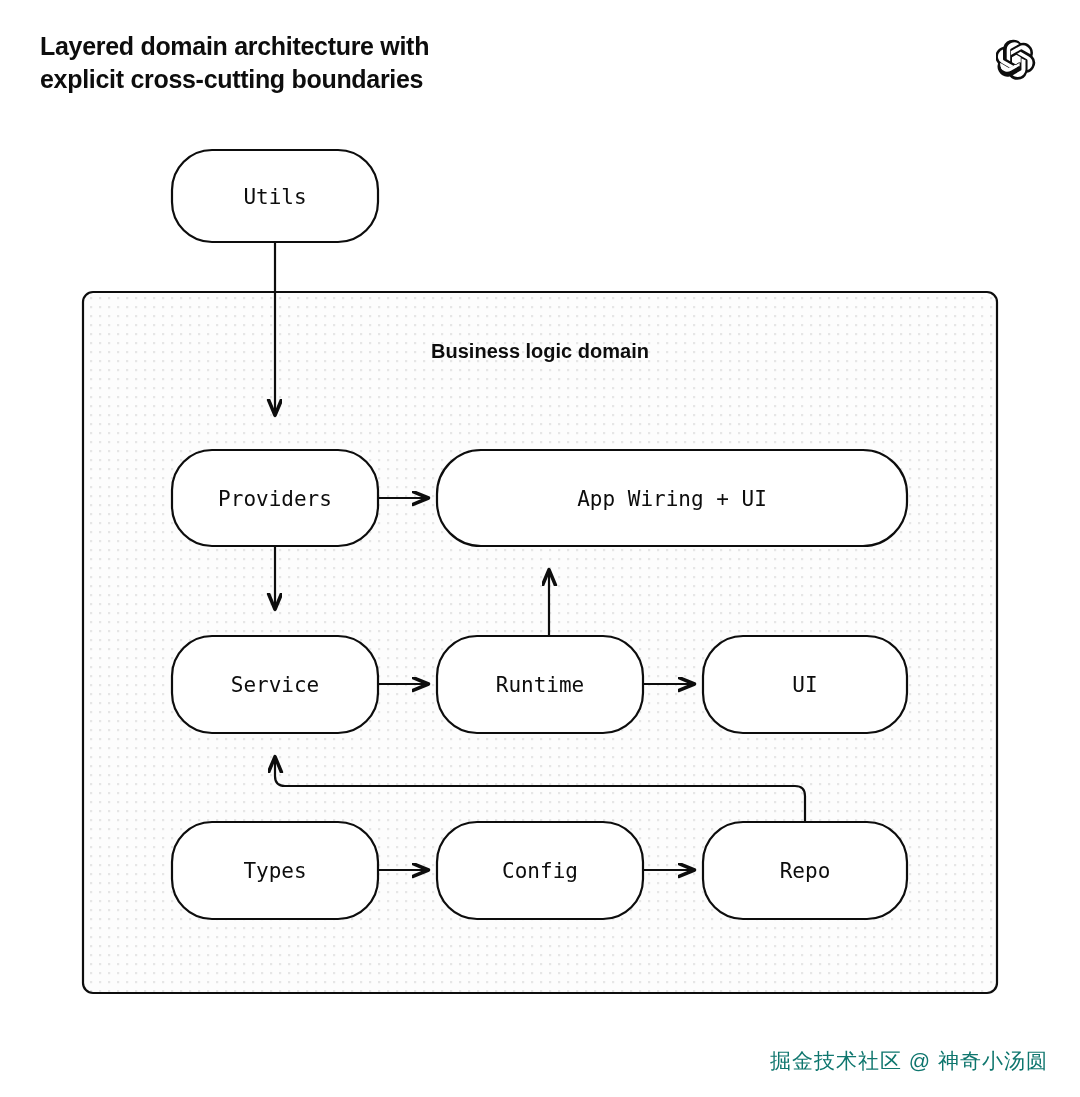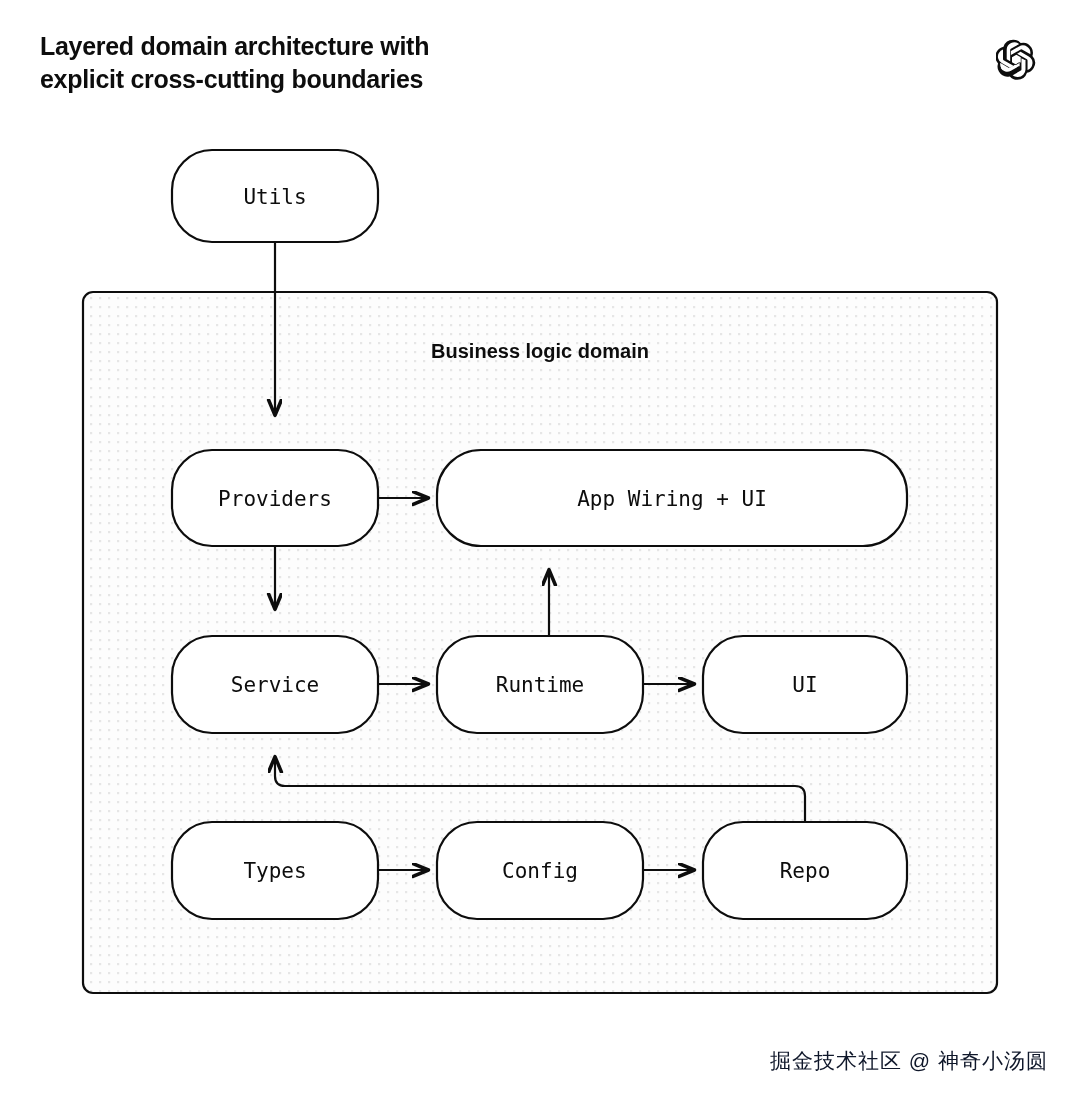--- a/index.html
+++ b/index.html
@@ -43,21 +43,21 @@
     position: absolute;
     left: 0;
     top: 0;
   }
   .watermark {
     position: absolute;
     right: 32px;
     bottom: 22px;
     font-family: "Liberation Sans", sans-serif;
     font-size: 21px;
-    color: #0f172a;
+    color: #0f766e;
     letter-spacing: 1px;
     white-space: nowrap;
   }
   text.node-label {
     font-family: "DejaVu Sans Mono", "Liberation Mono", monospace;
     font-size: 21px;
     fill: #0d0d0d;
     text-anchor: middle;
     dominant-baseline: central;
   }

